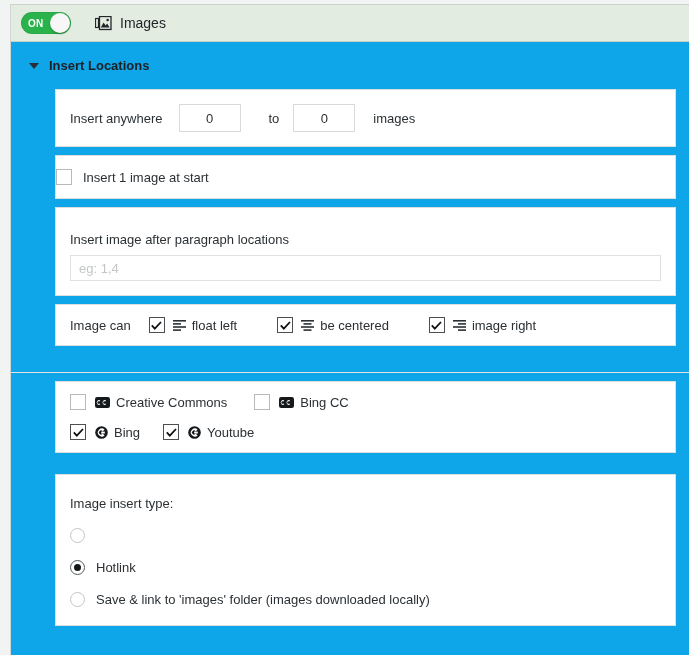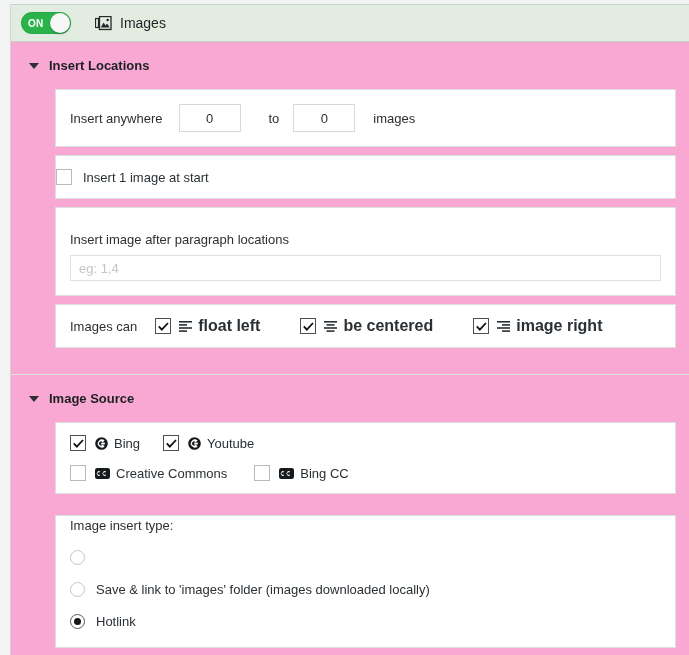--- a/index.html
+++ b/index.html
@@ -12,21 +12,21 @@
     width: 689px;
     height: 655px;
     overflow: hidden;
   }
   .panel {
     position: absolute;
     left: 10px;
     top: 4px;
     width: 679px;
     height: 651px;
-    background: #f9a8d4;
+    background: #0ea5e9;
     border-left: 1px solid #d2d5d4;
     box-sizing: border-box;
   }
   .panel-header {
     height: 38px;
     background: #e3ece0;
     border-top: 1px solid #c9d3c6;
     border-bottom: 1px solid #c6d0c3;
     display: flex;
     align-items: center;
@@ -105,21 +105,21 @@
   .card {
     margin: 8px 13px 0 44px;
     border: 1px solid #dcdfde;
     background: #fff;
     box-sizing: border-box;
   }
   .card.pad-a { padding: 14px 14px; }
   .card.pad-b { padding: 13px 0; }
   .card.pad-c { padding: 24px 14px 14px 14px; }
   .card.pad-d { padding: 12px 14px; }
-  .card.pad-e { padding: 2px 14px 18px 14px; }
+  .card.pad-e { padding: 21px 14px 18px 14px; }
 
   .row { display: flex; align-items: center; }
   .lbl {
     font-size: 13px;
     color: #2b3034;
   }
   .num-input {
     width: 62px;
     height: 28px;
     border: 1px solid #d7dad9;
@@ -168,21 +168,21 @@
   .field-label {
     font-size: 13px;
     color: #2b3034;
     margin-bottom: 8px;
     display: block;
   }
 
   .align-icon { margin: 0 6px 0 8px; display: flex; align-items: center;}
   .opt { display: flex; align-items: center; }
   .opt + .opt { margin-left: 20px; padding-left: 20px; }
-  .opt-label { font-size: 16px; color: #2b3034; font-weight: bold; }
+  .opt-label { font-size: 13px; color: #2b3034; }
 
   .src-row { display: flex; align-items: center; }
   .src-row + .src-row { margin-top: 14px; }
   .src-item { display: flex; align-items: center; }
   .src-icon { margin: 0 6px 0 9px; display: flex; align-items: center;}
   .src-label { font-size: 13px; color: #2b3034; }
 
   .radio {
     width: 15px; height: 15px;
     border: 1px solid #c2c6c5;
@@ -255,21 +255,21 @@
         </div>
       </div>
 
       <div class="card pad-c">
         <span class="field-label">Insert image after paragraph locations</span>
         <input class="text-input" type="text" placeholder="eg: 1,4" style="">
       </div>
 
       <div class="card pad-d">
         <div class="row">
-          <span class="lbl">Images can</span>
+          <span class="lbl">Image can</span>
 
           <span class="opt" style="margin-left:18px">
             <span class="cbox checked">
               <svg class="tick" width="11" height="9" viewBox="0 0 11 9">
                   <polyline points="0.8,4.4 3.8,7.6 10,1" fill="none" stroke="#111" stroke-width="1.8"></polyline>
                 </svg>
             </span>
             <span class="align-icon">
               <svg width="13" height="11" viewBox="0 0 13 11">
                 <rect x="0" y="0" width="13" height="1.6" fill="#2b3034"></rect>
@@ -314,26 +314,52 @@
             </span>
             <span class="opt-label">image right</span>
           </span>
         </div>
       </div>
     </div>
 
     <div class="section-divider" style="margin-top:26px"></div>
 
     <div class="section">
-      <div class="section-head">
-        <span class="caret"></span>
-        <span class="section-title">Image Source</span>
-      </div>
 
       <div class="card pad-d">
+        <div class="src-row">
+          <span class="src-item">
+            <span class="cbox">
+              
+            </span>
+            <span class="src-icon">
+              <svg width="15" height="11" viewBox="0 0 15 11">
+                <rect x="0" y="0" width="15" height="11" rx="2.2" fill="#16191c"></rect>
+                <path d="M5.3 3.6 A2.3 2.3 0 1 0 5.3 7.4 L4.5 6.5 A1.3 1.3 0 1 1 4.5 4.5 Z" fill="#fff"></path>
+                <path d="M11.1 3.6 A2.3 2.3 0 1 0 11.1 7.4 L10.3 6.5 A1.3 1.3 0 1 1 10.3 4.5 Z" fill="#fff"></path>
+              </svg>
+            </span>
+            <span class="src-label">Creative Commons</span>
+          </span>
+
+          <span class="src-item" style="margin-left:27px">
+            <span class="cbox">
+              
+            </span>
+            <span class="src-icon">
+              <svg width="15" height="11" viewBox="0 0 15 11">
+                <rect x="0" y="0" width="15" height="11" rx="2.2" fill="#16191c"></rect>
+                <path d="M5.3 3.6 A2.3 2.3 0 1 0 5.3 7.4 L4.5 6.5 A1.3 1.3 0 1 1 4.5 4.5 Z" fill="#fff"></path>
+                <path d="M11.1 3.6 A2.3 2.3 0 1 0 11.1 7.4 L10.3 6.5 A1.3 1.3 0 1 1 10.3 4.5 Z" fill="#fff"></path>
+              </svg>
+            </span>
+            <span class="src-label">Bing CC</span>
+          </span>
+        </div>
+
         <div class="src-row">
           <span class="src-item">
             <span class="cbox checked">
               <svg class="tick" width="11" height="9" viewBox="0 0 11 9">
                   <polyline points="0.8,4.4 3.8,7.6 10,1" fill="none" stroke="#111" stroke-width="1.8"></polyline>
                 </svg>
             </span>
             <span class="src-icon">
               <svg width="13" height="13" viewBox="0 0 13 13">
                 <circle cx="6.5" cy="6.5" r="6.3" fill="#16191c"></circle>
@@ -353,67 +379,37 @@
             <span class="src-icon">
               <svg width="13" height="13" viewBox="0 0 13 13">
                 <circle cx="6.5" cy="6.5" r="6.3" fill="#16191c"></circle>
                 <path d="M9.6 3.6 A4 4 0 1 0 9.6 9.4 L7.6 7.6 A2 2 0 1 1 7.6 5.4 Z" fill="#ffffff"></path>
                 <rect x="6.2" y="5.6" width="3.6" height="1.9" fill="#ffffff"></rect>
               </svg>
             </span>
             <span class="src-label">Youtube</span>
           </span>
         </div>
-
-        <div class="src-row">
-          <span class="src-item">
-            <span class="cbox">
-              
-            </span>
-            <span class="src-icon">
-              <svg width="15" height="11" viewBox="0 0 15 11">
-                <rect x="0" y="0" width="15" height="11" rx="2.2" fill="#16191c"></rect>
-                <path d="M5.3 3.6 A2.3 2.3 0 1 0 5.3 7.4 L4.5 6.5 A1.3 1.3 0 1 1 4.5 4.5 Z" fill="#fff"></path>
-                <path d="M11.1 3.6 A2.3 2.3 0 1 0 11.1 7.4 L10.3 6.5 A1.3 1.3 0 1 1 10.3 4.5 Z" fill="#fff"></path>
-              </svg>
-            </span>
-            <span class="src-label">Creative Commons</span>
-          </span>
-
-          <span class="src-item" style="margin-left:27px">
-            <span class="cbox">
-              
-            </span>
-            <span class="src-icon">
-              <svg width="15" height="11" viewBox="0 0 15 11">
-                <rect x="0" y="0" width="15" height="11" rx="2.2" fill="#16191c"></rect>
-                <path d="M5.3 3.6 A2.3 2.3 0 1 0 5.3 7.4 L4.5 6.5 A1.3 1.3 0 1 1 4.5 4.5 Z" fill="#fff"></path>
-                <path d="M11.1 3.6 A2.3 2.3 0 1 0 11.1 7.4 L10.3 6.5 A1.3 1.3 0 1 1 10.3 4.5 Z" fill="#fff"></path>
-              </svg>
-            </span>
-            <span class="src-label">Bing CC</span>
-          </span>
-        </div>
       </div>
 
       <div class="card pad-e" style="margin-top:21px">
         <div class="insert-type-title">Image insert type:</div>
 
         <div class="radio-row">
           <span class="radio"></span>
+        </div>
+
+        <div class="radio-row">
+          <span class="radio sel">
+              <span class="dot"></span>
+            </span>
+          <span class="radio-label">Hotlink</span>
         </div>
 
         <div class="radio-row">
           <span class="radio"></span>
           <span class="radio-label">Save &amp; link to 'images' folder (images downloaded locally)</span>
         </div>
-
-        <div class="radio-row">
-          <span class="radio sel">
-              <span class="dot"></span>
-            </span>
-          <span class="radio-label">Hotlink</span>
-        </div>
       </div>
     </div>
 
   </div>
 </div>
 
 </body></html>

